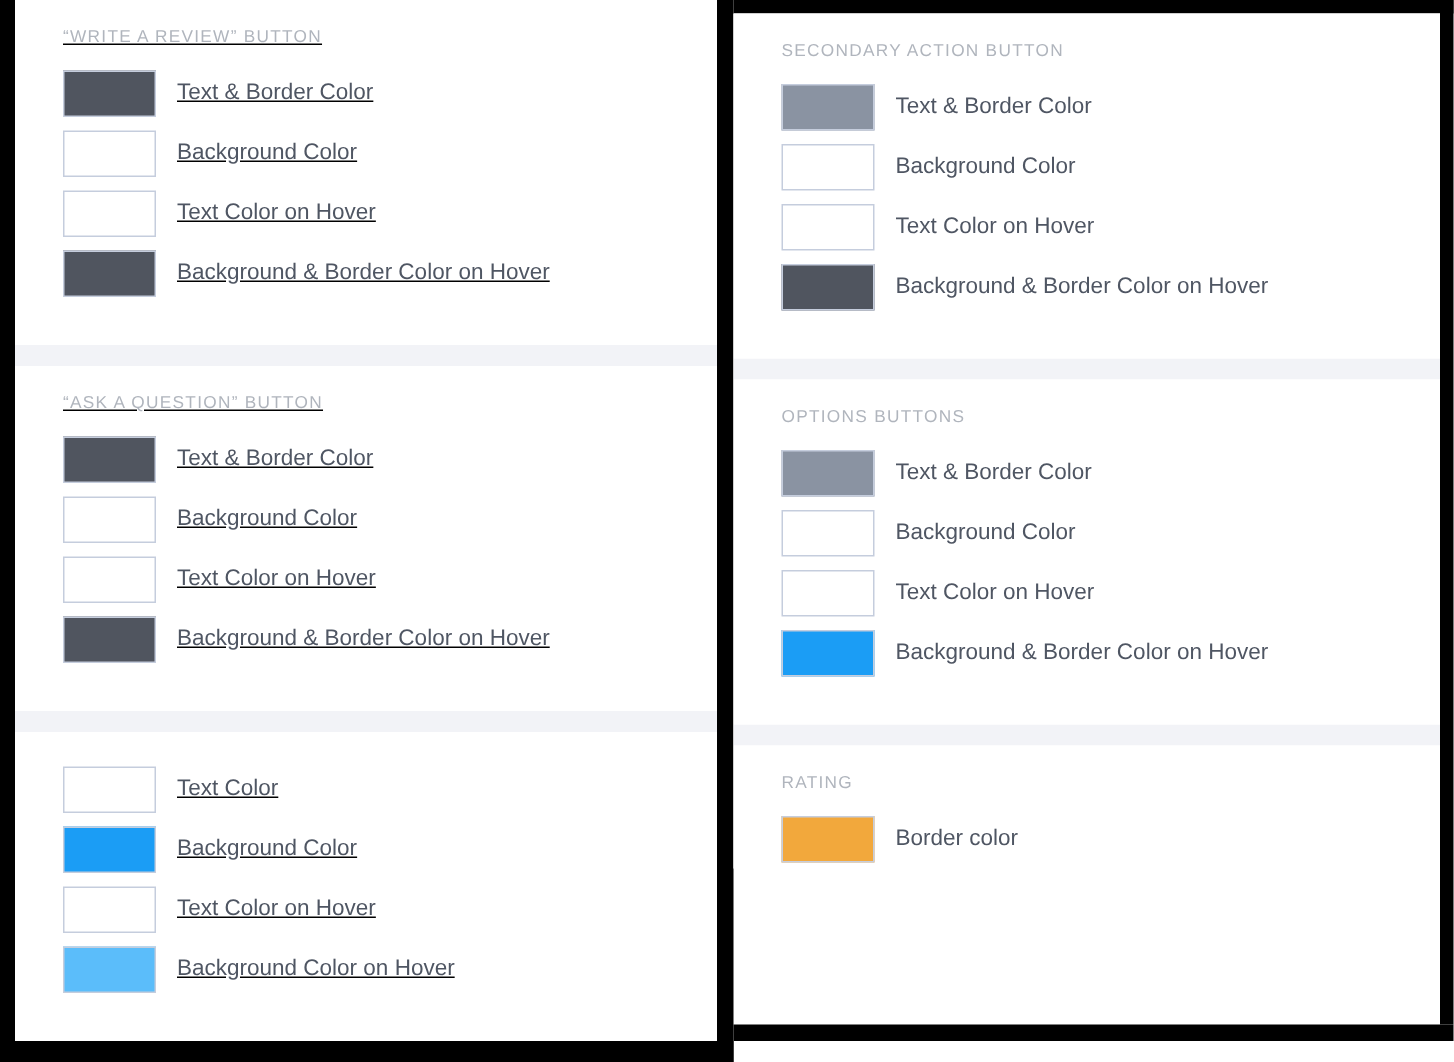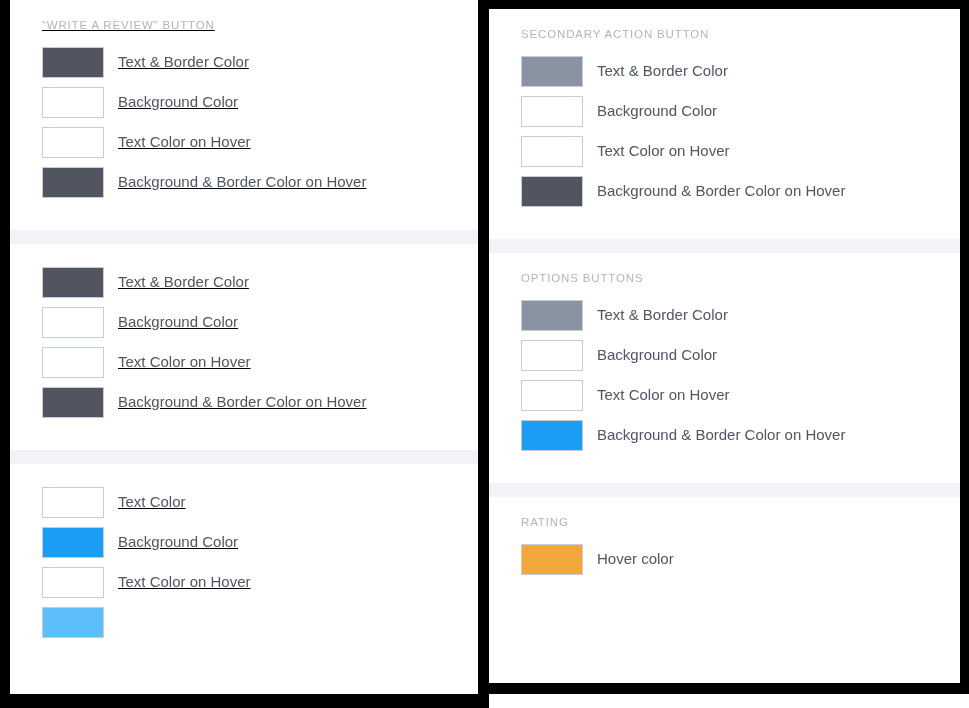--- a/index.html
+++ b/index.html
@@ -159,20 +159,21 @@
           <div class="swatch-label">Background &amp; Border Color on Hover</div>
         </div>
         <div class="spacer-tail"></div>
       </div>
     </div>
 
     <div class="panel-divider"></div>
 
     <div class="panel">
       <div class="panel-inner">
+        <div class="section-title">“ASK A QUESTION” BUTTON</div>
 
         <div class="swatch-row">
           <div class="swatch" style="background:#50555f"></div>
           <div class="swatch-label">Text &amp; Border Color</div>
         </div>
 
         <div class="swatch-row">
           <div class="swatch" style="background:#ffffff"></div>
           <div class="swatch-label">Background Color</div>
         </div>
@@ -205,20 +206,21 @@
           <div class="swatch-label">Background Color</div>
         </div>
 
         <div class="swatch-row">
           <div class="swatch" style="background:#ffffff"></div>
           <div class="swatch-label">Text Color on Hover</div>
         </div>
 
         <div class="swatch-row">
           <div class="swatch" style="background:#5bbdfa"></div>
+          <div class="swatch-label">Background Color on Hover</div>
         </div>
         <div class="spacer-tail"></div>
       </div>
     </div>
 
   </div>
 
   <div class="column" id="col-right">
 
     <div class="panel">
@@ -278,21 +280,21 @@
     </div>
 
     <div class="panel-divider"></div>
 
     <div class="panel">
       <div class="panel-inner">
         <div class="section-title">RATING</div>
 
         <div class="swatch-row">
           <div class="swatch" style="background:#f2a83c"></div>
-          <div class="swatch-label">Hover color</div>
+          <div class="swatch-label">Border color</div>
         </div>
 
         <div class="restore-wrap">
           <button class="restore-btn">Restore defaults</button>
         </div>
       </div>
     </div>
 
   </div>
 

